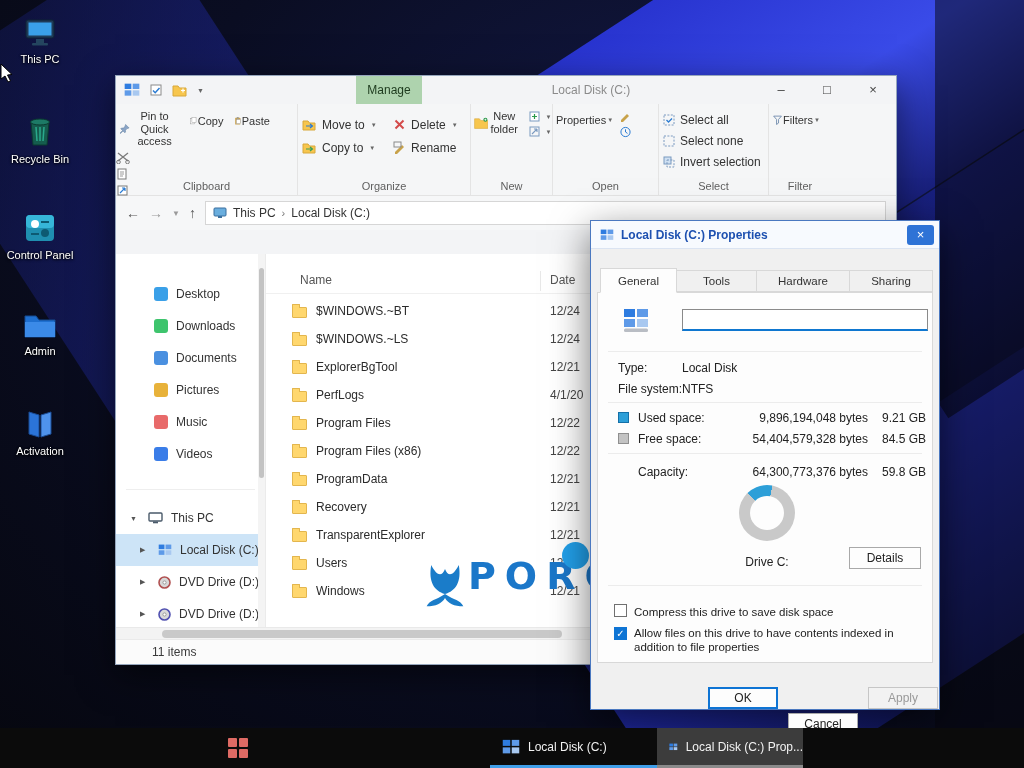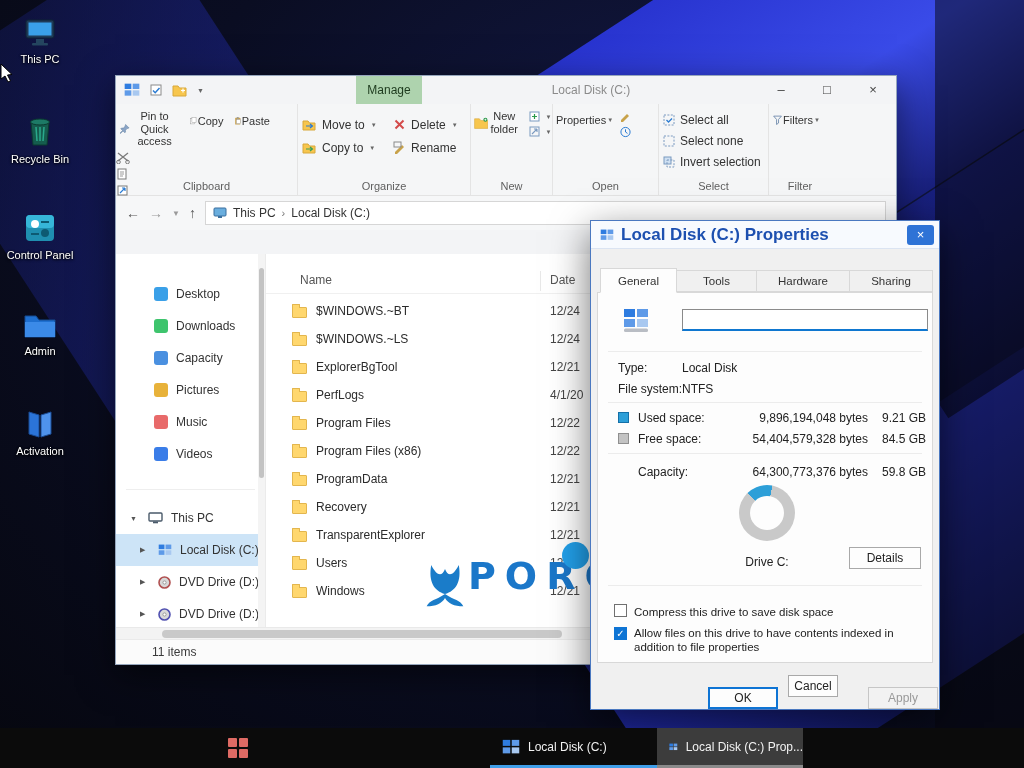--- a/index.html
+++ b/index.html
@@ -79,21 +79,21 @@
   .statusbar{position:absolute;left:0;right:0;bottom:0;height:25px;border-top:1px solid #eaeaea;background:#fbfbfb;display:flex;align-items:center;padding-left:36px;font-size:12px;color:#3a3a3a}
 
   
   #watermark{position:absolute;left:420px;top:538px;width:180px;height:82px;z-index:20;pointer-events:none}
   #wmtext{position:absolute;left:48px;top:16px;font-size:38px;font-weight:bold;color:#1b77c9;letter-spacing:9px;font-family:"DejaVu Sans",sans-serif}
   #wmdot{position:absolute;left:142px;top:4px;width:27px;height:27px;border-radius:50%;background:#22a0ea}
 
   
   #dialog{position:absolute;left:590px;top:220px;width:350px;height:490px;background:#f0f0f0;border:1px solid #4a78c0;box-shadow:0 12px 36px rgba(0,0,0,.55);z-index:50}
   .dtitle{position:relative;height:28px;background:#f7fafe;border-bottom:1px solid #dbe4f2;display:flex;align-items:center;gap:7px;padding-left:9px}
-  .dtitle span{color:#1d50b0;font-size:17px;font-weight:bold}
+  .dtitle span{color:#1d50b0;font-size:12px;font-weight:bold}
   .dclose{position:absolute;right:5px;top:4px;width:27px;height:20px;background:#2e73d6;border-radius:3px;color:#fff;font-size:13px;line-height:20px;text-align:center;cursor:default}
   .trow{position:absolute;left:0;display:flex}
   .tab{background:#f0f0f0;border:1px solid #d8d8d8;font-size:11.5px;color:#333;display:flex;align-items:center;justify-content:center;height:21px;margin-right:-1px;cursor:default}
   .tab.active{background:#fdfdfd;height:25px;margin-top:-2px;z-index:3;border-bottom:1px solid #fdfdfd;position:relative}
   .dpage{position:absolute;left:6px;right:6px;top:71px;bottom:46px;background:#fdfdfd;border:1px solid #d8d8d8;font-size:12px}
   .psep{position:absolute;left:10px;right:10px;height:1px;background:#ececec}
   .plabel{position:absolute;color:#222}
   .pval{position:absolute;color:#222}
   .legend{position:absolute;width:11px;height:11px}
   .bytes{position:absolute;right:64px;text-align:right;color:#222}
@@ -400,21 +400,21 @@
       <div class="sitem">
           <span class="sqi" style="background:#3aa0e8"></span>
           <span>Desktop</span>
         </div>
       <div class="sitem">
           <span class="sqi" style="background:#3ec46d"></span>
           <span>Downloads</span>
         </div>
       <div class="sitem">
           <span class="sqi" style="background:#4a90e0"></span>
-          <span>Capacity</span>
+          <span>Documents</span>
         </div>
       <div class="sitem">
           <span class="sqi" style="background:#e8b23a"></span>
           <span>Pictures</span>
         </div>
       <div class="sitem">
           <span class="sqi" style="background:#e86a6a"></span>
           <span>Music</span>
         </div>
       <div class="sitem">
@@ -603,21 +603,21 @@
     <div class="psep" style="top:292px"></div>
 
     <span class="chk" style="left:16px;top:311px"></span>
     <span class="chklbl" style="left:36px;top:312px;width:292px">Compress this drive to save disk space</span>
 
     <span class="chk on" style="left:16px;top:334px">✓</span>
     <span class="chklbl" style="left:36px;top:333px;width:292px">Allow files on this drive to have contents indexed in addition to file properties</span>
   </div>
 
   <div class="dbtn default" style="left:117px;top:466px;width:70px">OK</div>
-  <div class="dbtn" style="left:197px;top:454px;width:50px">Cancel</div>
+  <div class="dbtn" style="left:197px;top:492px;width:70px">Cancel</div>
   <div class="dbtn disabled" style="left:277px;top:466px;width:70px">Apply</div>
 </div>
 
 <div id="taskbar">
   <div id="startbtn">
       <i></i>
       <i></i>
       <i></i>
       <i></i>
     </div>

